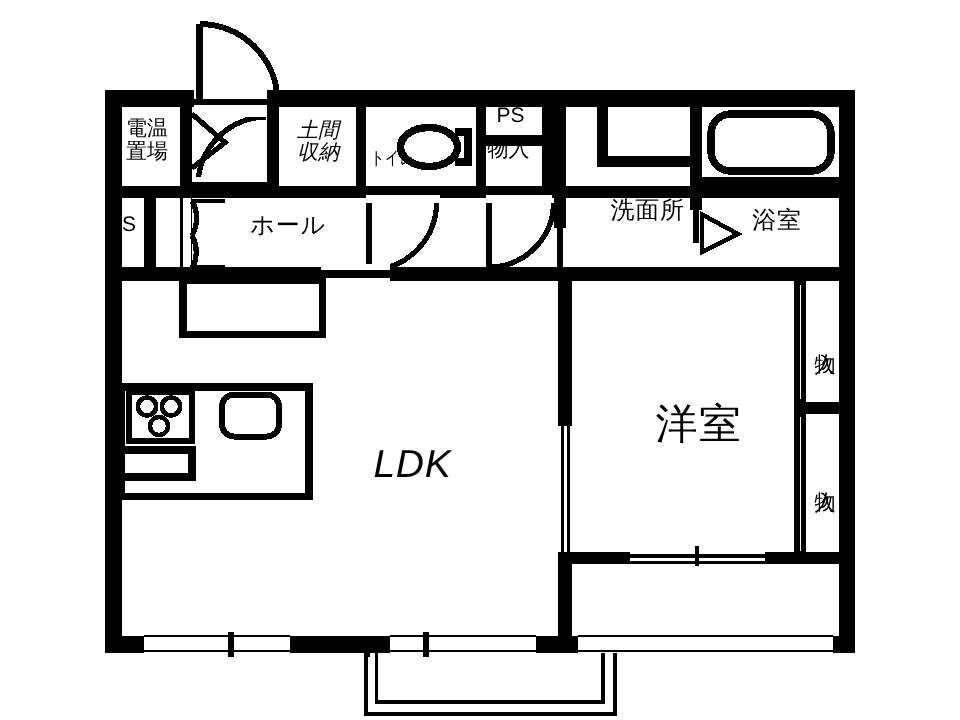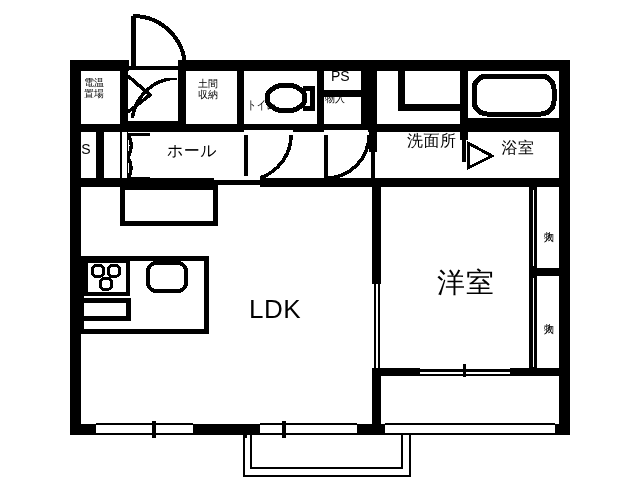--- a/index.html
+++ b/index.html
@@ -32,21 +32,21 @@
     font-family: "Liberation Sans", sans-serif;
     white-space: pre;
     text-align: center;
     line-height: 1.05;
     pointer-events: none;
     font-weight: 400;
   }
   .lbl-big   { font-size: 26px; letter-spacing: 0.5px; }
   .lbl-room  { font-size: 28px; letter-spacing: 1px; }
   .lbl-med   { font-size: 16px; letter-spacing: 0.5px; }
-  .lbl-small { font-size: 10px; letter-spacing: 0px; text-align: right; }
+  .lbl-small { font-size: 14px; letter-spacing: 0px; text-align: right; }
   .lbl-tiny  { font-size: 12px; letter-spacing: 0px; }
   .lbl-ps    { font-size: 14px; letter-spacing: 0px; }
   .lbl-vert {
     writing-mode: vertical-rl;
     text-orientation: upright;
     line-height: 1;
   }
   .lbl-narrow {
     transform: scaleX(0.78);
     transform-origin: center center;
@@ -211,31 +211,31 @@
     </g>
 
     <g fill="none" stroke="#000000">
       <path d="M 244 435 L 244 476 L 410 476 L 410 435" stroke-width="2.5"></path>
       <path d="M 251 435 L 251 468 L 402 468 L 402 435" stroke-width="2.5"></path>
       <line x1="245" y1="425" x2="245" y2="438" stroke-width="3"></line>
     </g>
 
   </svg>
 
-  <div class="room-label lbl-big" style="left: 248.961px; top: 296.352px;" id="lbl-ldk">LDK</div>
+  <div class="room-label lbl-big" style="left: 248.961px; top: 296.352px; font-style: italic;" id="lbl-ldk">LDK</div>
 
   <div class="room-label lbl-room" style="left: 437px; top: 267.5px;" id="lbl-washitsu">洋室</div>
 
   <div class="room-label lbl-med" style="left: 166.875px; top: 142.602px; font-family: Liberation Serif, serif;" id="lbl-hall">ホール</div>
 
   <div class="room-label lbl-med" style="left: 407px; top: 132.602px;" id="lbl-senmenjo">洗面所</div>
 
   <div class="room-label lbl-med" style="left: 501.5px; top: 140px;" id="lbl-yokushitsu">浴室</div>
 
-  <div class="room-label lbl-small" style="left: 198px; top: 79.3594px;" id="lbl-doma">土間
+  <div class="room-label lbl-small" style="left: 198px; top: 79.3594px; font-style: italic;" id="lbl-doma">土間
 収納</div>
 
   <div class="room-label lbl-tiny lbl-narrow" style="left: 242.631px; top: 98.7031px;" id="lbl-toilet">トイレ</div>
 
   <div class="room-label lbl-small" style="left: 325px; top: 94.1797px; font-family: Liberation Serif, serif;" id="lbl-monoire-top">物入</div>
 
   <div class="room-label lbl-small" style="left: 84px; top: 78.3594px;" id="lbl-denon">電温
 置場</div>
 
   <div class="room-label lbl-small lbl-vert" style="left: 543.5px; top: 224px;" id="lbl-monoire-ru">物入</div>

